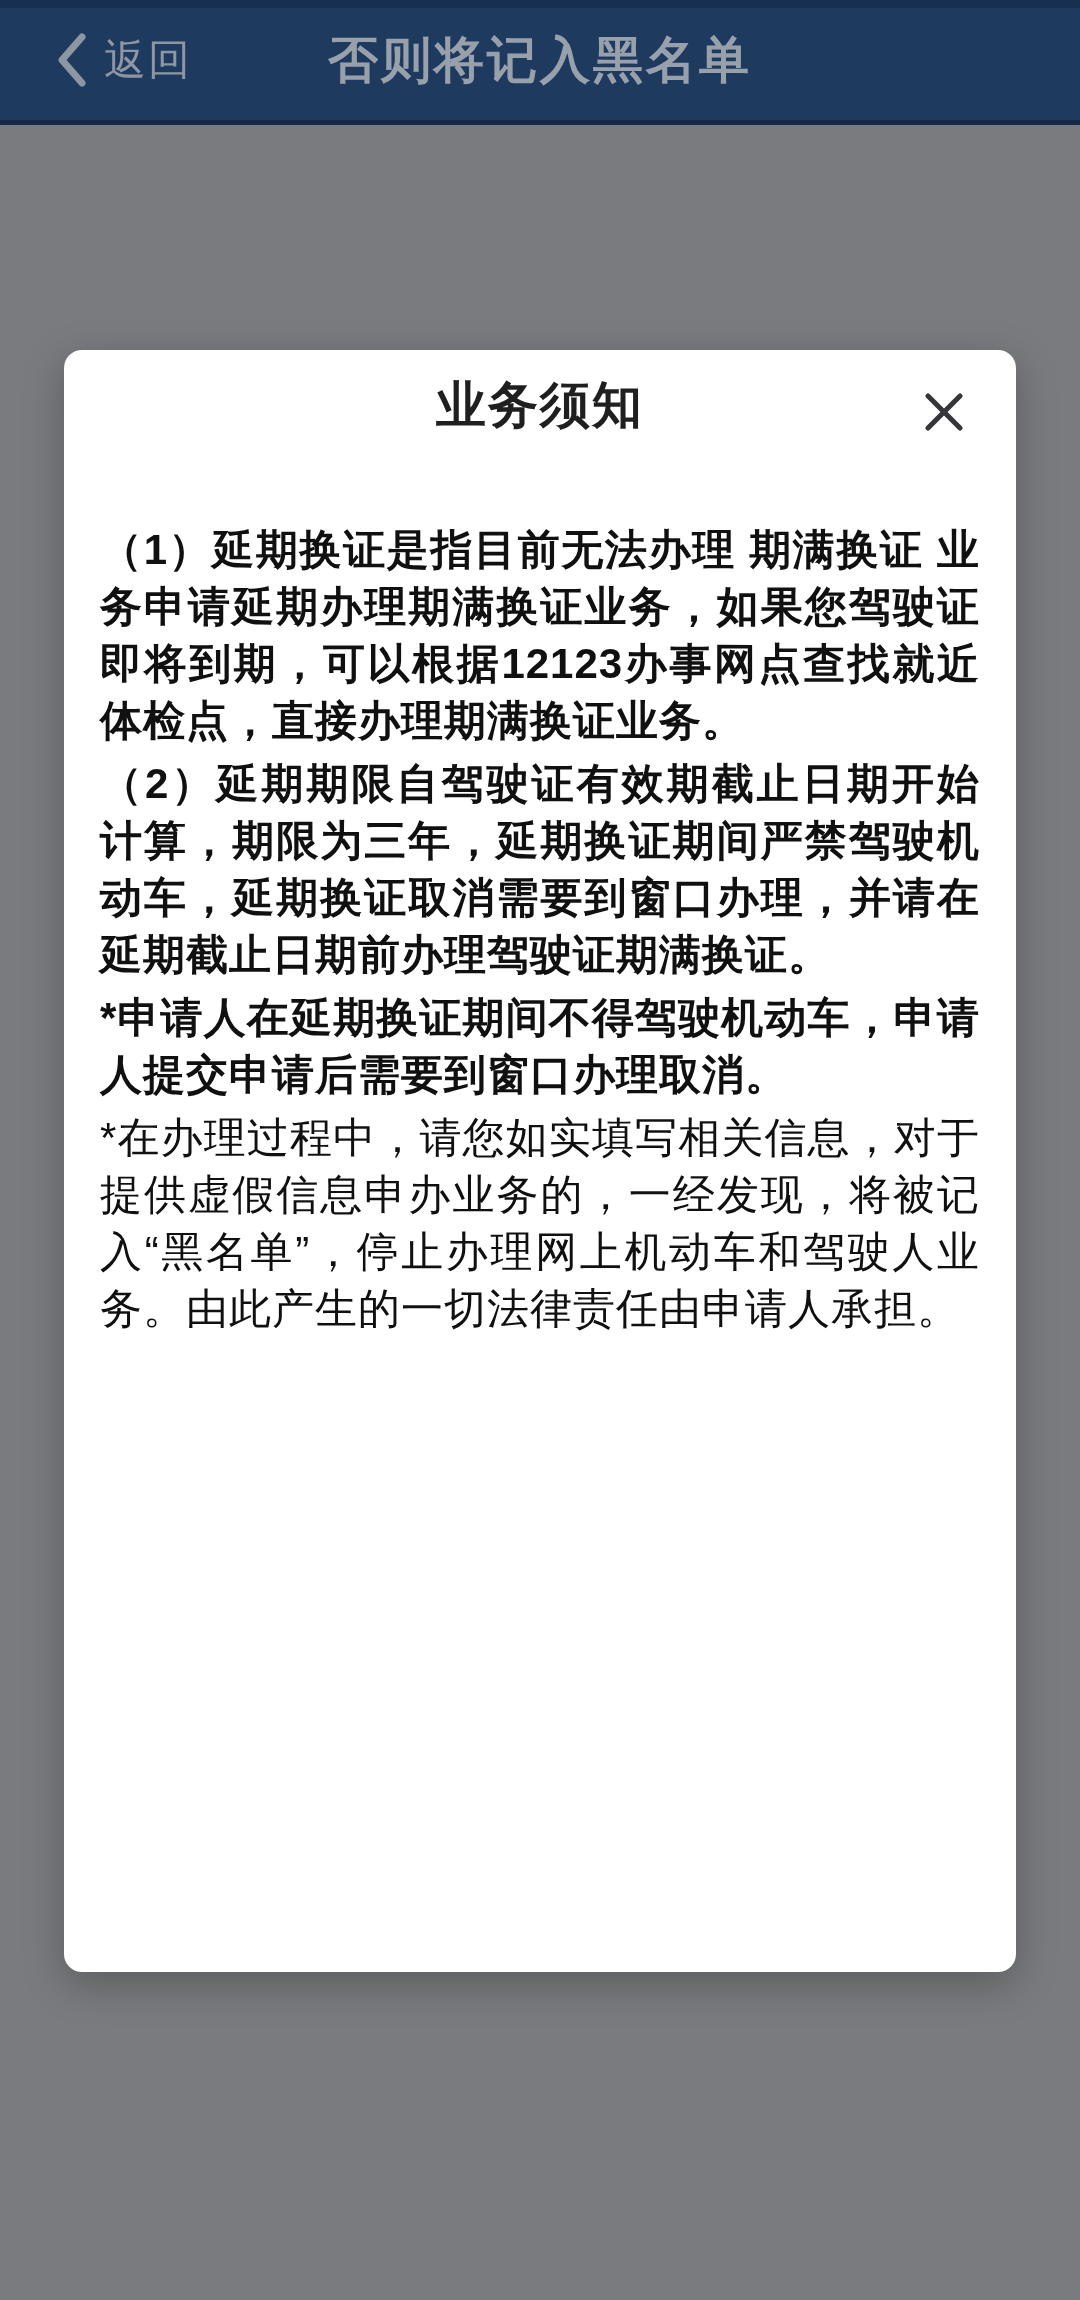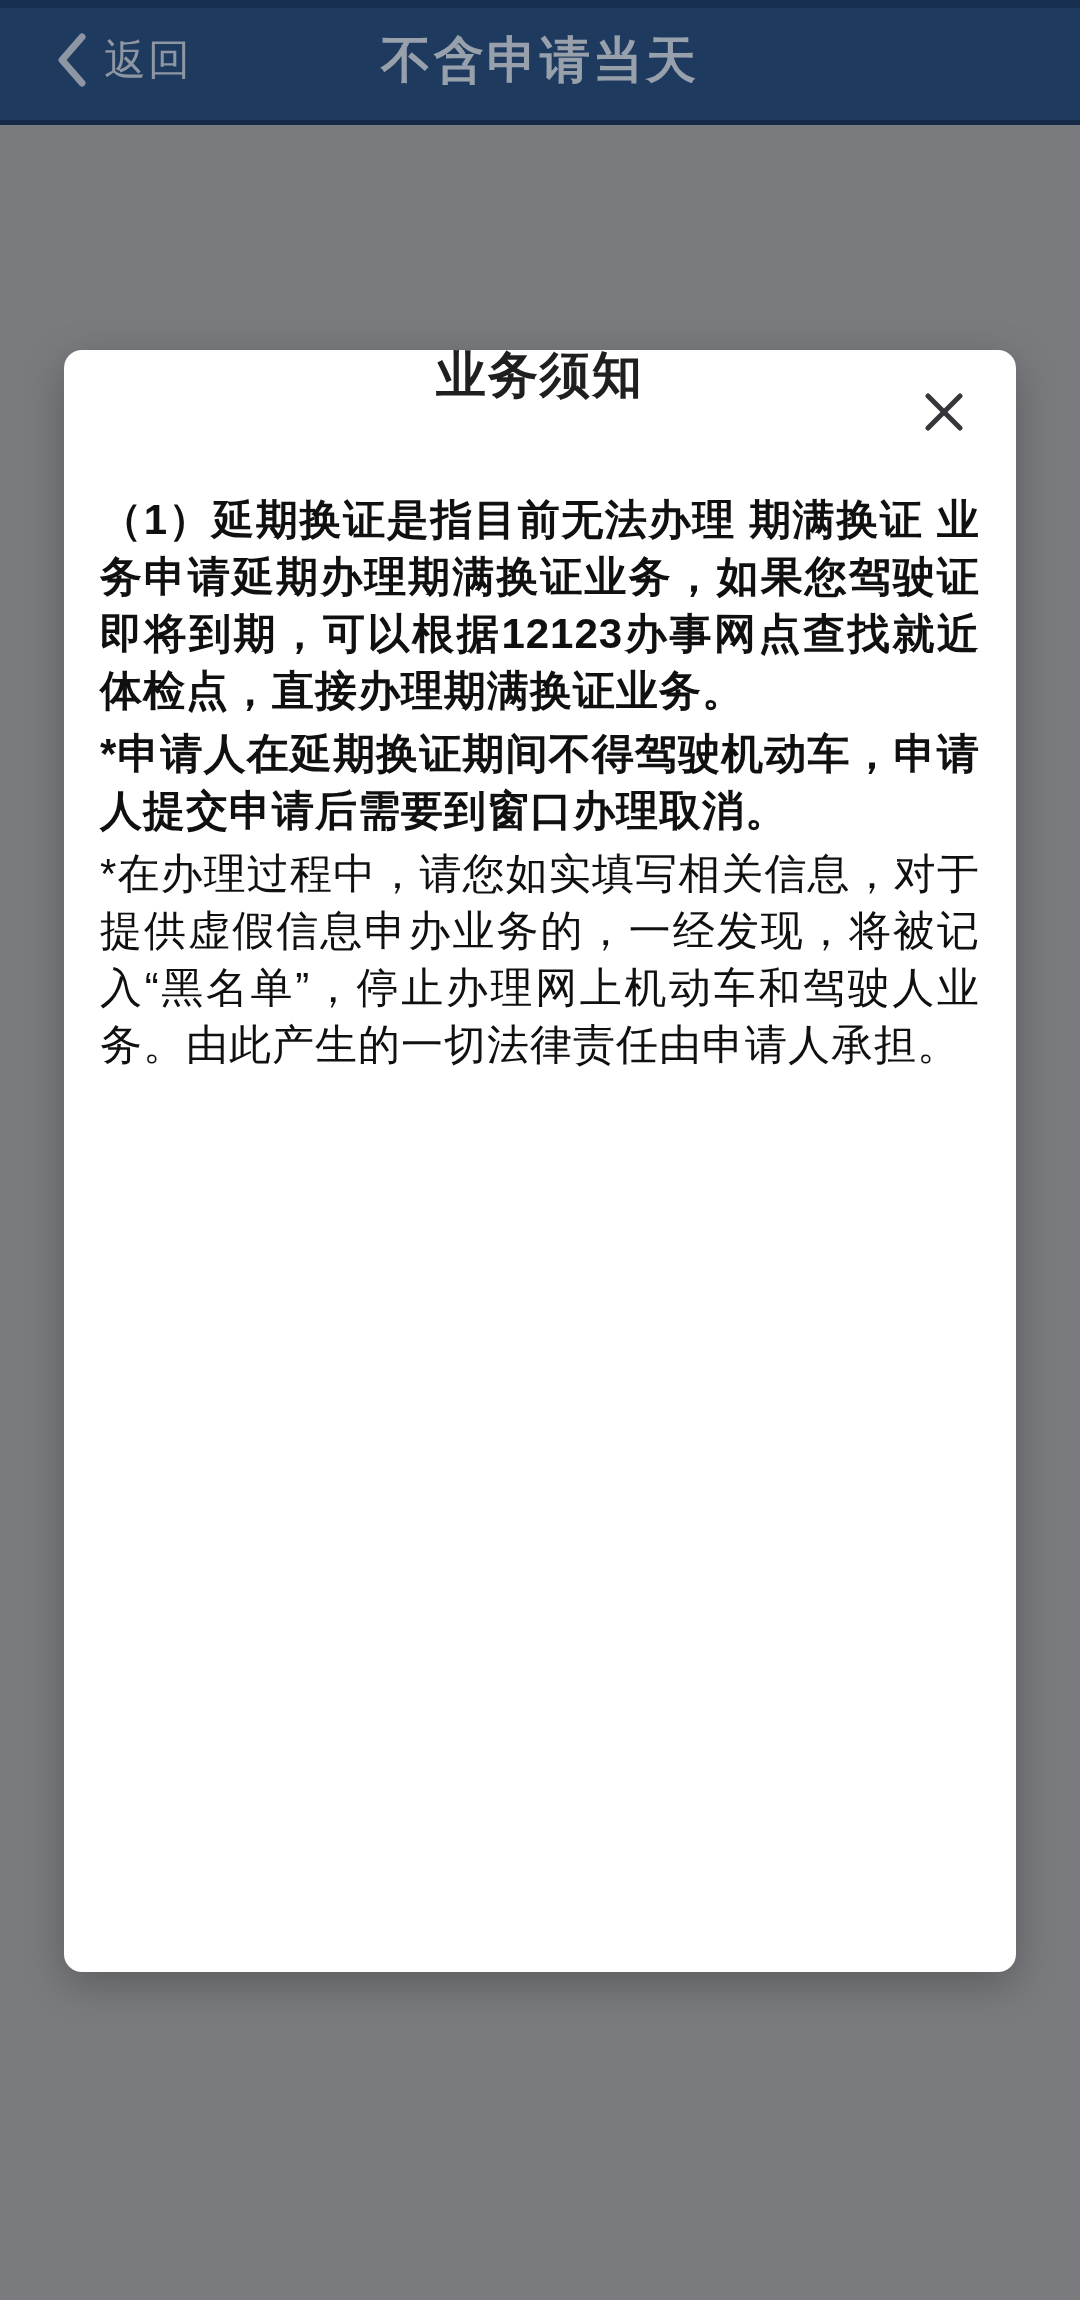--- a/index.html
+++ b/index.html
@@ -43,20 +43,21 @@
   
   .modal {
     position:absolute;
     left:64px; top:350px;
     width:952px; height:1622px;
     background:#ffffff;
     border-radius:18px;
     box-shadow:0 12px 40px rgba(0,0,0,0.25);
   }
   .modal-title {
+    padding-top:30px;
     height:50px; line-height:50px;
     text-align:center;
     font-size:50px; font-weight:600;
     color:#1f1f1f;
     letter-spacing:2px;
   }
   .close-btn {
     position:absolute; top:36px; right:46px;
     width:52px; height:52px;
     display:flex; align-items:center; justify-content:center;
@@ -96,38 +97,39 @@
 
   <div class="navbar">
     <div class="back-btn">
       <span>
         <svg width="30" height="54" viewBox="0 0 30 54">
           <polyline points="26,4 6,27 26,50" fill="none" stroke="#8d96a3" stroke-width="7" stroke-linecap="round" stroke-linejoin="round"></polyline>
         </svg>
       </span>
       <span class="back-label">返回</span>
     </div>
-    <div class="nav-title">不含申请当天</div>
+    <div class="nav-title">否则将记入黑名单</div>
   </div>
 
   <div class="modal">
 
     <div class="modal-title">业务须知</div>
 
     <div class="close-btn">
       <span>
         <svg width="38" height="38" viewBox="0 0 38 38">
           <line x1="3" y1="3" x2="35" y2="35" stroke="#35353a" stroke-width="5" stroke-linecap="round"></line>
           <line x1="35" y1="3" x2="3" y2="35" stroke="#35353a" stroke-width="5" stroke-linecap="round"></line>
         </svg>
       </span>
     </div>
 
     <div class="modal-body" id="notice-text">
         <p class="bold">（1）延期换证是指目前无法办理 期满换证 业务申请延期办理期满换证业务，如果您驾驶证即将到期，可以根据12123办事网点查找就近体检点，直接办理期满换证业务。</p>
+        <p class="bold">（2）延期期限自驾驶证有效期截止日期开始计算，期限为三年，延期换证期间严禁驾驶机动车，延期换证取消需要到窗口办理，并请在延期截止日期前办理驾驶证期满换证。</p>
         <p class="bold">*申请人在延期换证期间不得驾驶机动车，申请人提交申请后需要到窗口办理取消。</p>
         <p>*在办理过程中，请您如实填写相关信息，对于提供虚假信息申办业务的，一经发现，将被记入“黑名单”，停止办理网上机动车和驾驶人业务。由此产生的一切法律责任由申请人承担。</p>
       </div>
 
 
   </div>
 
 </div>
 
 </body></html>

